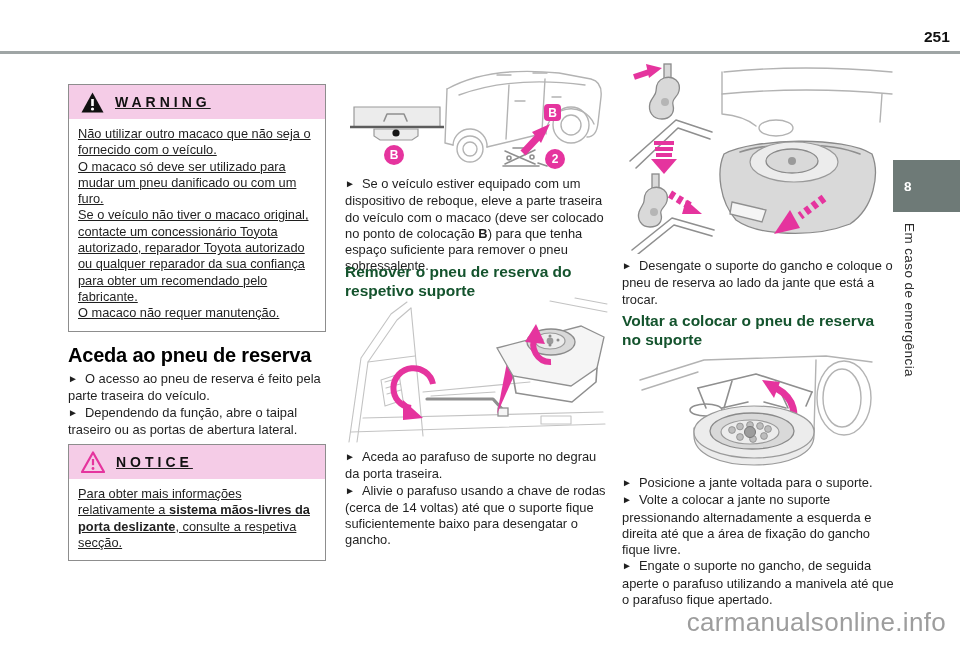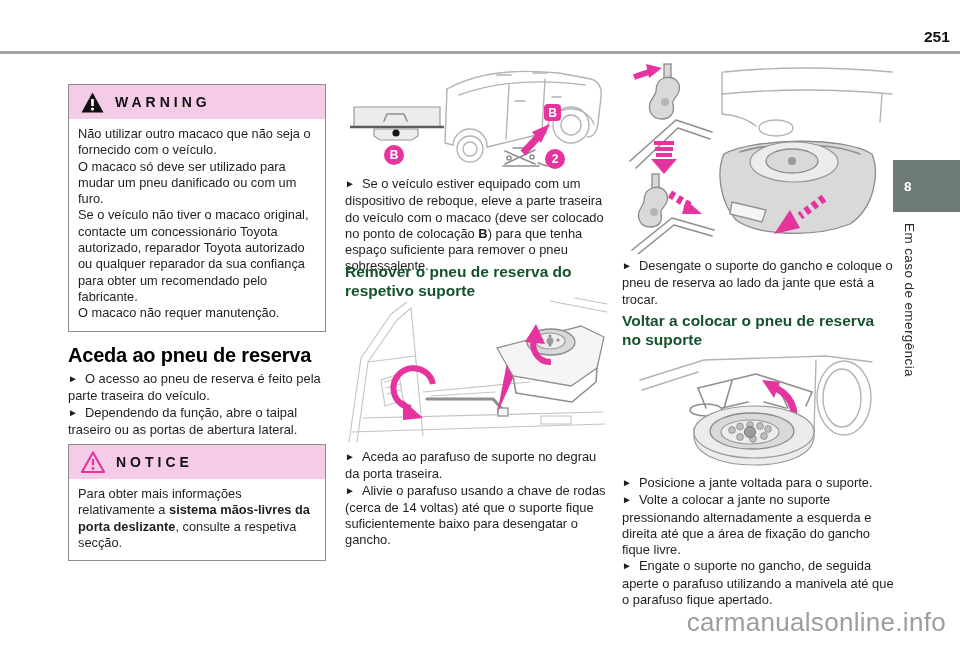--- a/index.html
+++ b/index.html
@@ -12,21 +12,21 @@
   .page{position:relative;width:960px;height:649px;background:#fff;overflow:hidden;
         font-family:"Liberation Sans","DejaVu Sans",sans-serif;color:#1f1f1f;}
   .top-rule{position:absolute;left:0;top:51px;width:960px;height:3px;background:var(--rule);}
   .page-number{position:absolute;left:924px;top:28px;font-size:15.5px;font-weight:bold;color:#111;}
   .col{position:absolute;top:0;height:649px;}
   .col-left{left:68px;width:258px;}
   .col-mid{left:345px;width:267px;}
   .col-right{left:622px;width:272px;}
   .block{position:absolute;left:0;right:0;}
   
-  .alert{border:1.5px solid #8d8d8d;background:#fff;}
+  .alert{border:1.5px solid #8d8d8d;background:#fff;text-decoration:underline;}
   .alert-head{background:var(--alert-bg);display:flex;align-items:center;gap:11px;
               padding:6px 12px;height:22px;}
   .alert-title{font-weight:bold;font-size:14px;letter-spacing:4px;color:#111;}
   .alert-body{padding:7px 9px 9px 9px;font-size:12.8px;line-height:16.3px;}
   .alert-body p{margin:0;}
   
   h1{font-size:20px;line-height:23px;margin:0;font-weight:bold;color:#000;letter-spacing:-0.2px;}
   h2{font-size:15.5px;line-height:19px;margin:0;font-weight:bold;color:#14532d;}
   
   .bullets p,.bullet{margin:0;font-size:12.9px;line-height:16.3px;}

